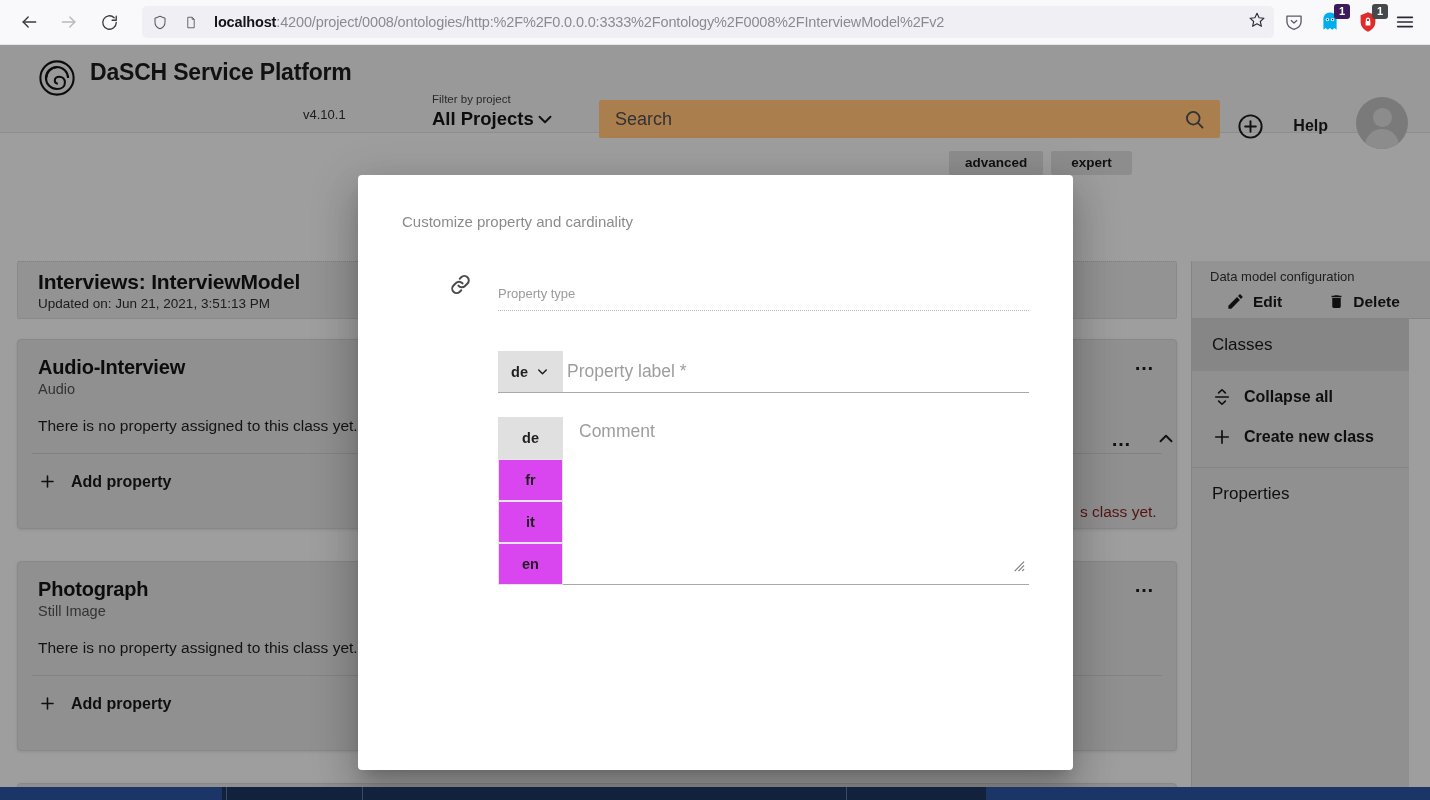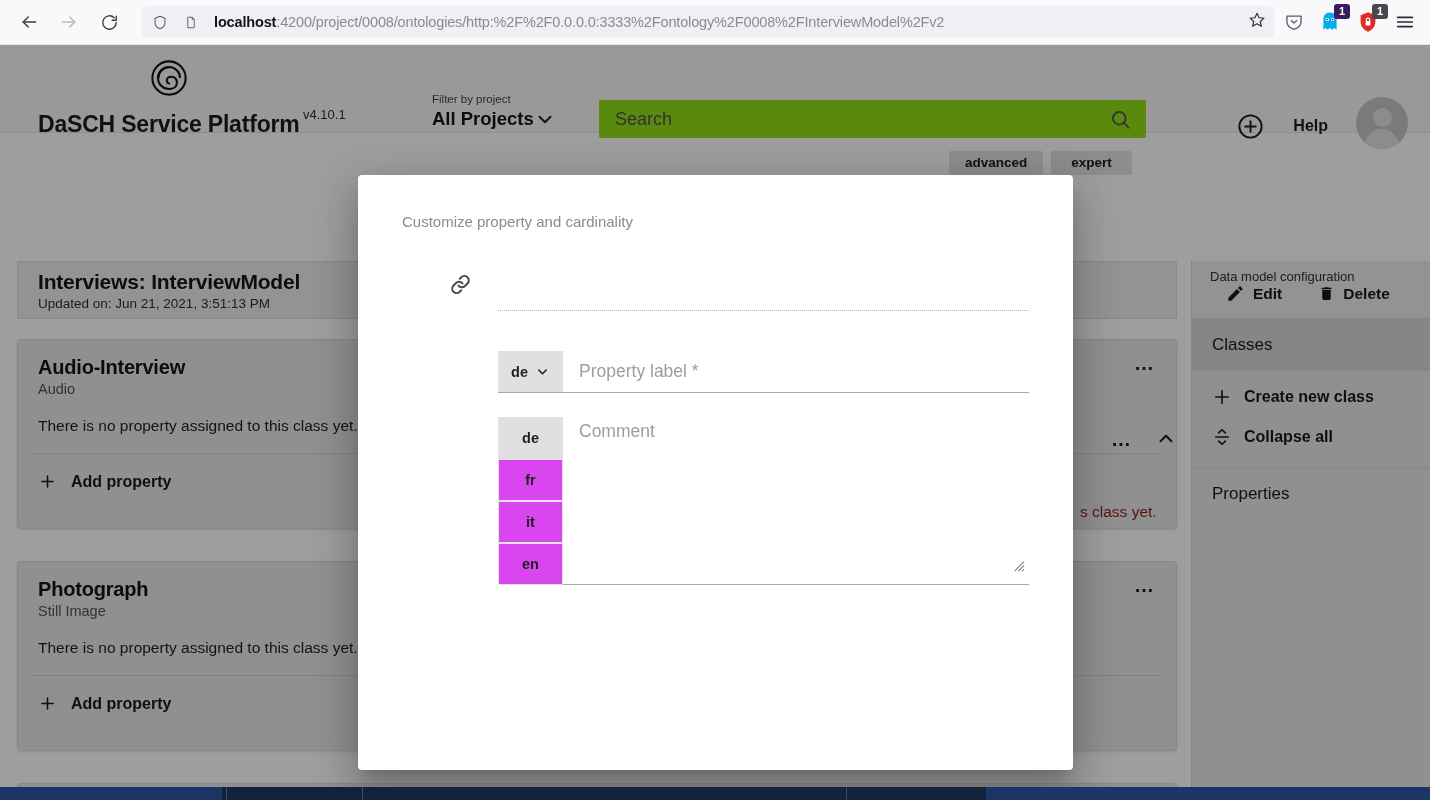--- a/index.html
+++ b/index.html
@@ -65,32 +65,32 @@
     background: #e9e9e9;
   }
   .scrim { position:absolute; inset:0; background:#000; opacity:0.32; z-index: 50; }
 
   
   .appbar {
     position: absolute; top: 0; left: 0; width: 1430px; height: 88px;
     background: #e2e2e2;
     border-bottom: 1px solid #d2d2d2;
   }
-  .brand { position: absolute; left: 38px; top: 14px; display: flex; align-items: center; gap: 14px; flex-direction: column; }
+  .brand { position: absolute; left: 38px; top: 14px; display: flex; gap: 14px; }
   .brand-name { font-size: 23px; font-weight: 700; color: #1a1a1a; letter-spacing: -0.2px; }
   .version { position: absolute; left: 303px; top: 62px; font-size: 13px; color: #2b2b2b; }
 
   .proj-filter { position: absolute; left: 432px; top: 48px; width: 162px; }
   .proj-filter .flabel { font-size: 11.5px; color: #3c3c3c; line-height: 13px; }
   .proj-filter .frow { display: flex; align-items: center; justify-content: flex-start; margin-top: 2px; }
   .proj-filter .fval { font-size: 18.5px; font-weight: 700; color: #141414; }
 
   .searchbox {
-    position: absolute; left: 599px; top: 55px; width: 547px; height: 38px;
-    background: #84cc16; border-radius: 2px;
+    position: absolute; left: 599px; top: 55px; width: 621px; height: 38px;
+    background: #fdba74; border-radius: 2px;
     display: flex; align-items: center; padding: 0 14px 0 16px;
   }
   .searchbox .sph { flex: 1; font-size: 18px; color: #4a4a4a; }
 
   .search-modes { position: absolute; left: 949px; top: 106px; display: flex; gap: 8px; }
   .mode-btn {
     background: #d0d0d0; border-radius: 2px;
     font-size: 13.5px; font-weight: 700; color: #1a1a1a;
     padding: 5px 16px; line-height: 14px;
   }
@@ -116,21 +116,21 @@
   }
   .title-card h1 { font-size: 21px; font-weight: 700; color: #141414; letter-spacing: -0.2px; }
   .title-card .sub { font-size: 13.5px; color: #2b2b2b; margin-top: 2px; }
 
   .dmc {
     position: absolute; left: 1191px; top: 128px; width: 239px; height: 58px;
     background: #d9d9d9; border-left: 1px solid #c4c4c4; border-bottom: 1px solid #c4c4c4;
     padding: 8px 18px;
   }
   .dmc .cap { font-size: 13px; color: #2d2d2d; }
-  .dmc .acts { display: flex; gap: 36px; padding-left: 16px; }
+  .dmc .acts { display: flex; gap: 46px; margin-top: 8px; padding-left: 16px; }
   .dmc .act { display: flex; align-items: center; gap: 8px; font-size: 15.5px; font-weight: 700; color: #171717; }
 
   
   .card {
     position: absolute; background: #d4d4d4;
     border: 1px solid #c9c9c9; border-radius: 4px;
     box-shadow: 0 1px 3px rgba(0,0,0,0.10);
   }
   .card .chead { display: flex; justify-content: space-between; align-items: flex-start; padding: 16px 20px 0 20px; }
   .card h2 { font-size: 20px; font-weight: 700; color: #121212; letter-spacing: -0.2px; }
@@ -140,21 +140,21 @@
   .card .cfoot { display: flex; align-items: center; gap: 14px; padding: 18px 20px; font-size: 16px; font-weight: 700; color: #171717; }
   .dots { letter-spacing: 2px; font-size: 20px; color: #1a1a1a; line-height: 14px; font-weight: 700; }
 
   .card-a { left: 17px; top: 206px; width: 1160px; height: 190px; }
   .card-b { left: 17px; top: 428px; width: 1160px; height: 190px; }
   .card-c { left: 17px; top: 650px; width: 1160px; height: 60px; }
 
   .card-split { position: absolute; top: 0; left: 593px; bottom: 0; width: 1px; background: #c1c1c1; }
 
   
-  .side { position: absolute; left: 1191px; top: 186px; width: 240px; height: 480px; background: #d4d4d4; border-left: 1px solid #c4c4c4; }
+  .side { position: absolute; left: 1191px; top: 186px; width: 218px; height: 480px; background: #d4d4d4; border-left: 1px solid #c4c4c4; }
   .side-sec { background: #c6c6c6; font-size: 17px; color: #171717; padding: 16px 20px; }
   .side-item { display: flex; align-items: center; gap: 12px; padding: 10px 20px; font-size: 16px; font-weight: 700; color: #171717; }
   .side-group { background: #d4d4d4; padding: 6px 0 10px 0; border-bottom: 1px solid #c4c4c4; }
   .side-sec2 { font-size: 17px; color: #171717; padding: 16px 20px; }
 
   
   .modal {
     position: absolute; z-index: 60;
     left: 358px; top: 130px; width: 715px; height: 595px;
     background: #fff; border-radius: 4px;
@@ -170,21 +170,21 @@
   .ftype-label { font-size: 13px; color: #9b9b9b; line-height: 16px; }
   .ftype-val { font-size: 17.5px; color: #a8a8a8; margin-top: 5px; }
 
   .field-label { display: flex; align-items: stretch; margin-top: 40px; padding-left: 96px; }
   .lang-btn {
     width: 65px; flex: 0 0 65px; background: #e0e0e0;
     display: flex; align-items: center; justify-content: center; gap: 7px;
     font-size: 14.5px; font-weight: 700; color: #1f1f1f;
     border-bottom: 1.5px solid #a9a9a9; height: 42px;
   }
-  .label-inner { flex: 1; border-bottom: 1.5px solid #a9a9a9; display: flex; align-items: center; padding-left: 16px; height: 42px; }
+  .label-inner { flex: 1; border-bottom: 1.5px solid #a9a9a9; display: flex; align-items: center; padding-left: 4px; height: 42px; }
   .label-ph { font-size: 17.5px; color: #9d9d9d; }
   .err { font-size: 13.5px; font-weight: 700; color: #f44336; margin-top: 10px; padding-left: 161px; }
 
   .field-comment { display: flex; margin-top: 24px; padding-left: 96px; }
   .lang-stack { width: 65px; flex: 0 0 65px; }
   .lang-opt {
     height: 42px; display: flex; align-items: center; justify-content: center;
     font-size: 14.5px; font-weight: 700; color: #1f1f1f;
     background: #d946ef; border: 1px solid #e4e4e4;
   }
@@ -409,52 +409,53 @@
         <svg width="22" height="22" viewBox="0 0 24 24" fill="none" stroke="#1a1a1a" stroke-width="2.1" stroke-linecap="round" stroke-linejoin="round">
             <polyline points="6 14.5 12 8.5 18 14.5"></polyline>
           </svg>
       </div>
       <div style="position:absolute;left:1080px;top:370px;font-size:15.5px;color:#7f1d1d;">s class yet.</div>
 
       <div class="side">
         <div class="side-sec">Classes</div>
         <div class="side-group">
           <div class="side-item">
-            <svg width="20" height="20" viewBox="0 0 24 24" fill="none" stroke="#171717" stroke-width="2" stroke-linecap="round">
-                <line x1="12" y1="4.5" x2="12" y2="19.5"></line>
-                <line x1="4.5" y1="12" x2="19.5" y2="12"></line>
-              </svg>
-            <span>Create new class</span>
-          </div>
-          <div class="side-item">
             <svg width="20" height="20" viewBox="0 0 24 24" fill="none" stroke="#171717" stroke-width="2" stroke-linecap="round" stroke-linejoin="round">
                 <polyline points="8 7 12 3.3 16 7"></polyline>
                 <line x1="4.5" y1="12" x2="19.5" y2="12"></line>
                 <polyline points="8 17 12 20.7 16 17"></polyline>
               </svg>
             <span>Collapse all</span>
           </div>
+          <div class="side-item">
+            <svg width="20" height="20" viewBox="0 0 24 24" fill="none" stroke="#171717" stroke-width="2" stroke-linecap="round">
+                <line x1="12" y1="4.5" x2="12" y2="19.5"></line>
+                <line x1="4.5" y1="12" x2="19.5" y2="12"></line>
+              </svg>
+            <span>Create new class</span>
+          </div>
         </div>
         <div class="side-sec2">Properties</div>
       </div>
     </div>
 
     <div class="scrim"></div>
 
     <div class="modal">
       <div class="m-over">Customize property and cardinality</div>
 
       <div class="field-type">
         <span class="ficon">
           <svg width="25" height="25" viewBox="0 0 24 24" fill="none" stroke="currentColor" stroke-width="1.9" stroke-linecap="round">
               <path d="M10 13a4.2 4.2 0 0 0 6.3.5l2.4-2.4a4.2 4.2 0 0 0-6-6l-1.4 1.4"></path>
               <path d="M14 11a4.2 4.2 0 0 0-6.3-.5L5.3 12.9a4.2 4.2 0 0 0 6 6l1.4-1.4"></path>
             </svg>
         </span>
         <div class="ftype-inner">
+          <div class="ftype-label">Property type</div>
         </div>
       </div>
 
       <div class="field-label">
         <div class="lang-btn">
           <span>de</span>
           <svg width="15" height="15" viewBox="0 0 24 24" fill="none" stroke="#1f1f1f" stroke-width="2.4" stroke-linecap="round" stroke-linejoin="round">
               <polyline points="6 9.5 12 15.5 18 9.5"></polyline>
             </svg>
         </div>

